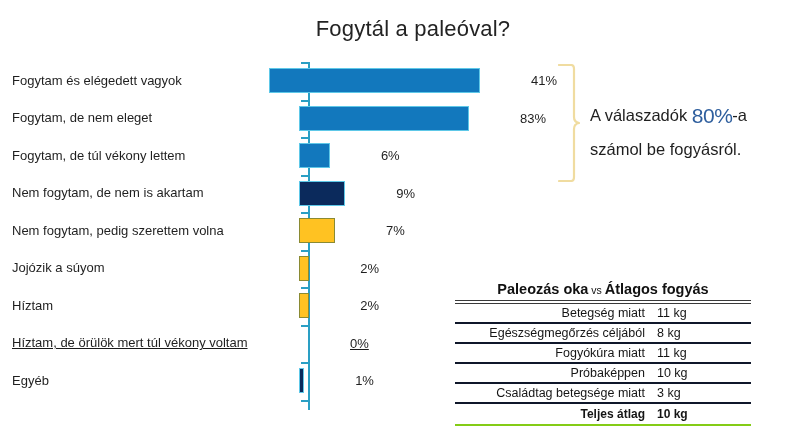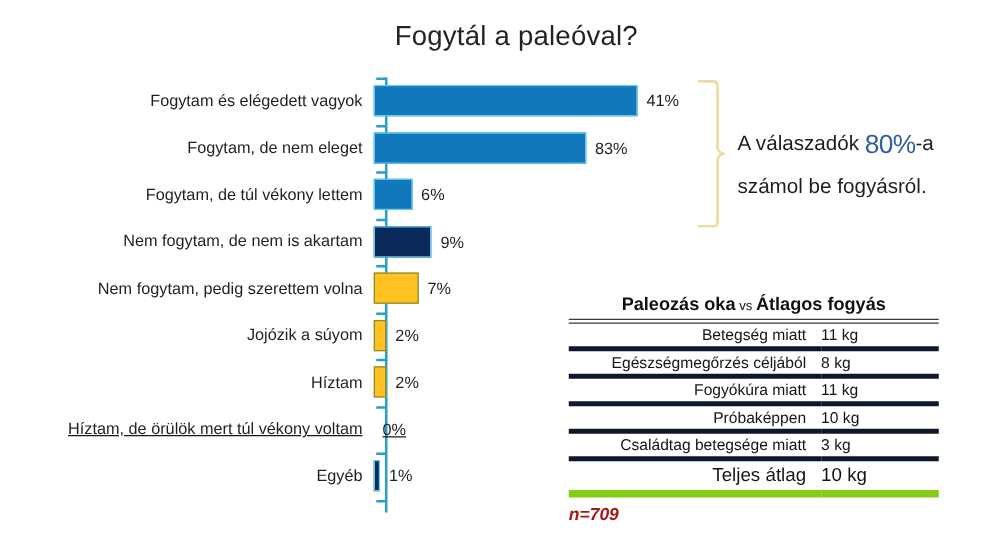--- a/index.html
+++ b/index.html
@@ -46,34 +46,35 @@
   .bar-row {
     position: absolute;
     left: 0;
     width: 545px;
     height: 37.5px;
     display: flex;
     align-items: center;
   }
   .cat-label {
     width: 287px;
-    text-align: right;
+    text-align: left;
     padding-right: 9px;
     font-size: 13px;
     color: #1f1f1f;
     line-height: 1.1;
     box-sizing: border-box;
     white-space: nowrap;
   }
   .bar-wrap {
     position: relative;
     flex: 1 1 auto;
     height: 37.5px;
     display: flex;
     align-items: center;
+    gap: 44px;
   }
   .bar {
     height: 25px;
     box-sizing: border-box;
     flex: 0 0 auto;
   }
   .bar.blue   { background: #1278bd; border: 1px solid #5ec8e8; }
   .bar.navy   { background: #0b2a5c; border: 1px solid #5ec8e8; }
   .bar.gold   { background: #ffc222; border: 1px solid #8a8a33; }
   .bar.zero   { background: transparent; border: none; width: 0 !important; }
@@ -135,50 +136,51 @@
     top: 236px;
     width: 296px;
   }
   #table-title {
     text-align: center;
     font-size: 14.5px;
     font-weight: bold;
     color: #111111;
     padding-bottom: 3px;
     white-space: nowrap;
+    margin-top: 45px;
   }
   #table-title .vs {
     font-size: 10.5px;
     font-weight: normal;
     color: #111111;
   }
   table.avg {
     width: 296px;
     border-collapse: collapse;
     font-size: 12.5px;
     color: #151515;
   }
   table.avg td {
     padding: 2px 0 2px 0;
-    border-bottom: 4px solid #0f172a;
+    border-bottom: 2px solid #0f172a;
   }
   table.avg td.lbl {
     text-align: right;
     padding-right: 12px;
     width: 196px;
   }
   table.avg td.val {
     text-align: left;
     width: 100px;
   }
   table.avg tr.first td { border-top: none; }
   table.avg tr.total td {
-    font-weight: normal;
-    font-size: 15px;
-    border-bottom: 6px solid #84cc16;
+    font-weight: bold;
+    font-size: 12px;
+    border-bottom: 2px solid #84cc16;
     padding-top: 3px;
     padding-bottom: 3px;
   }
   .rule-double {
     width: 296px;
     border-top: 1px solid #3a3a3a;
     border-bottom: 1px solid #3a3a3a;
     height: 2px;
     box-sizing: content-box;
   }

